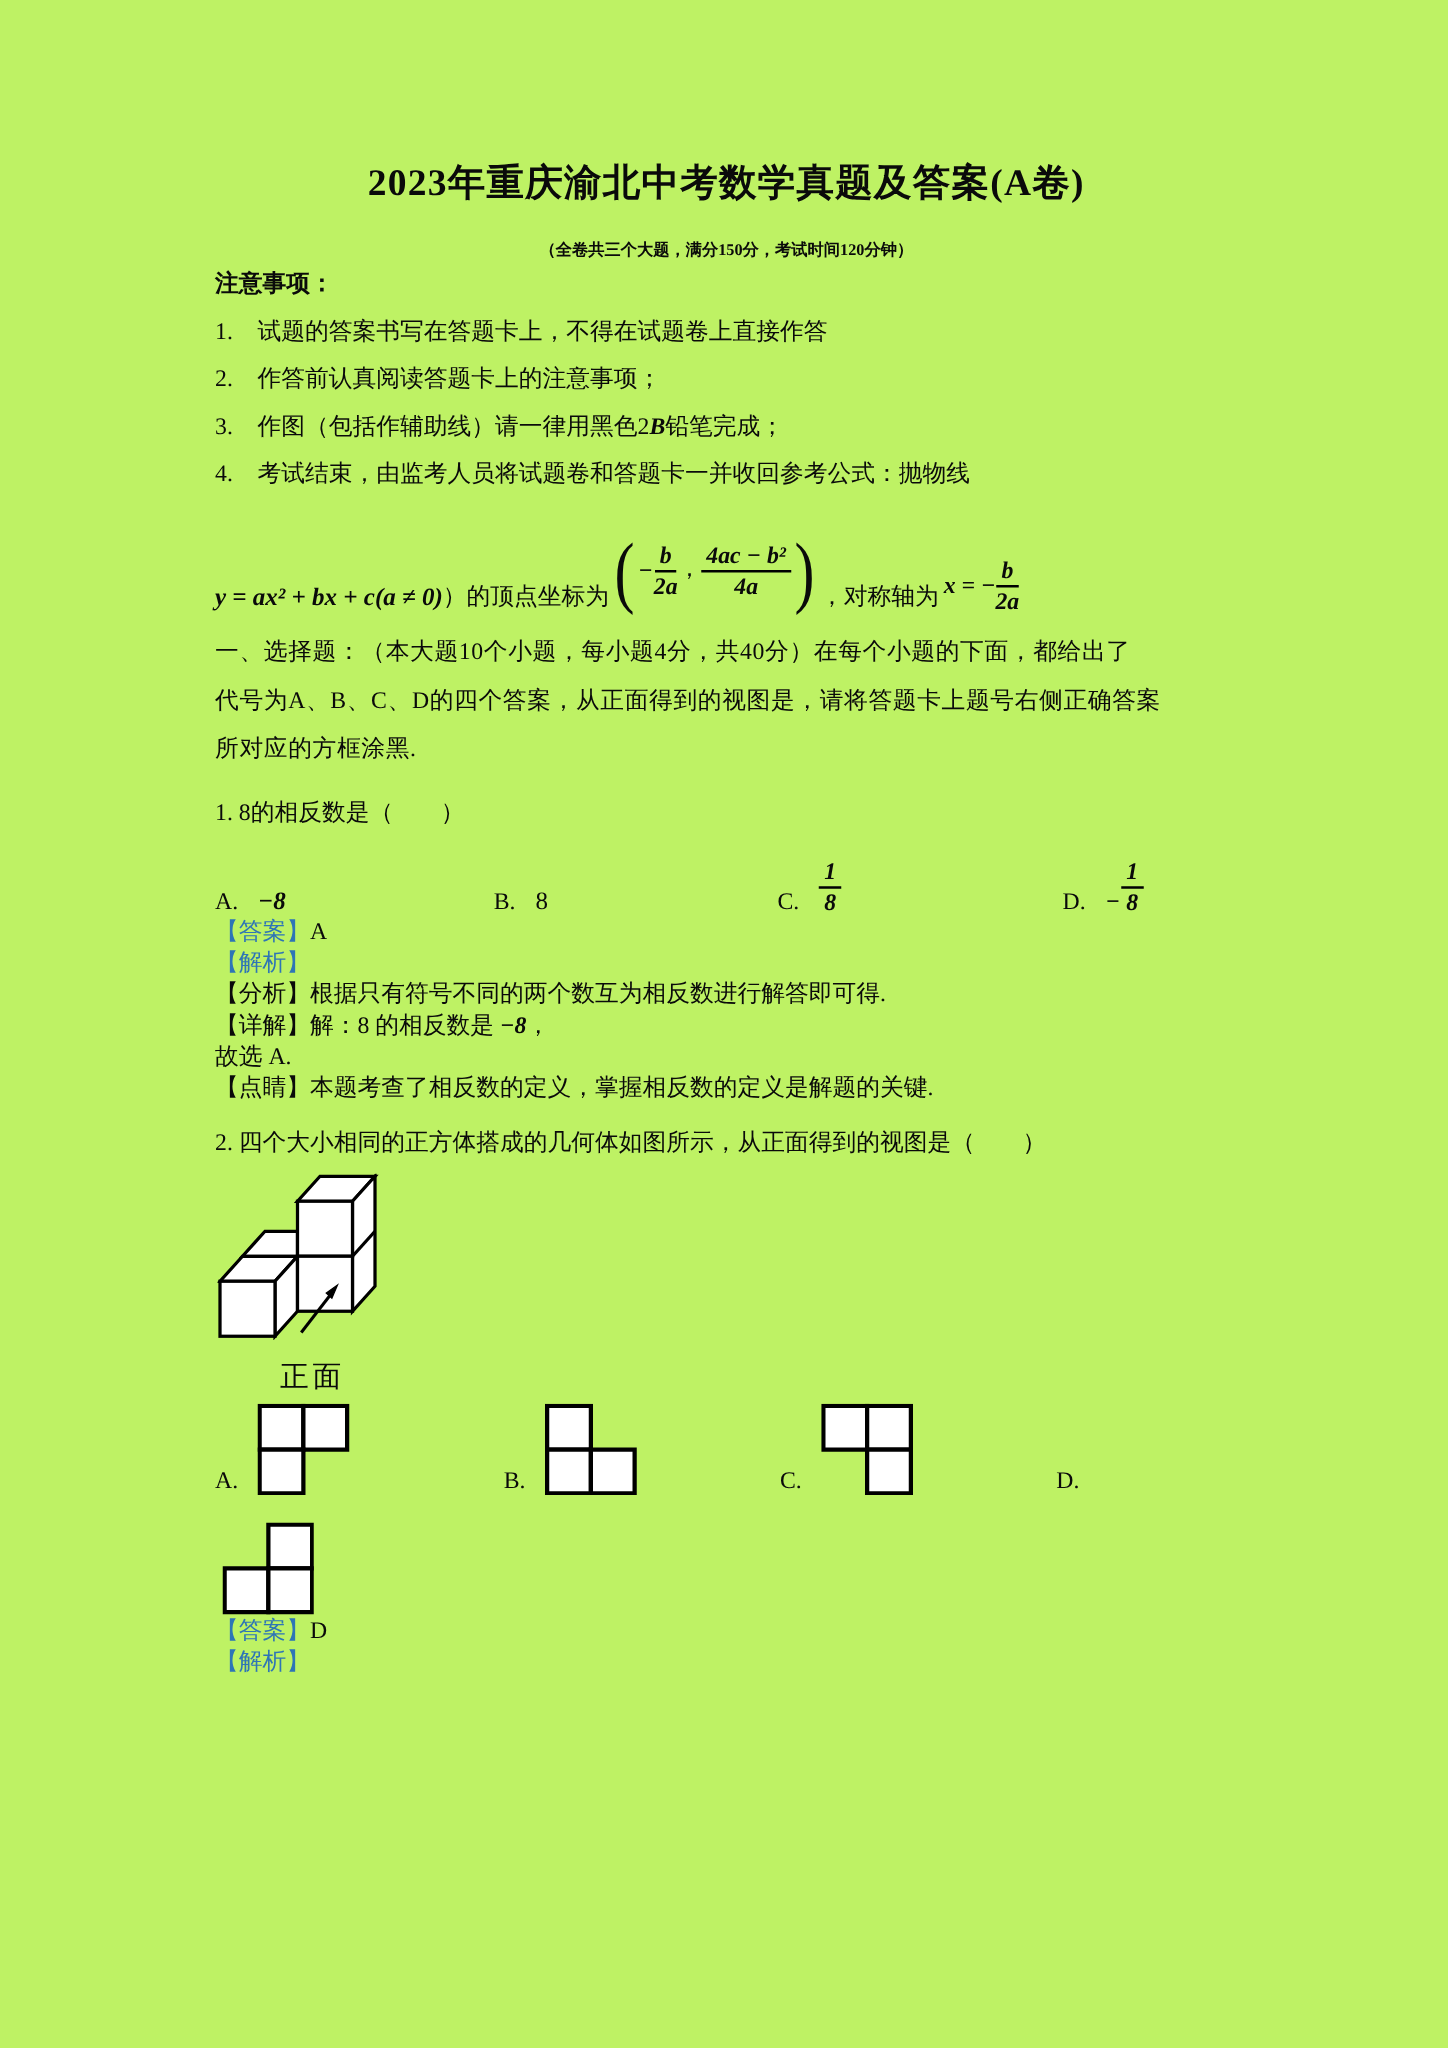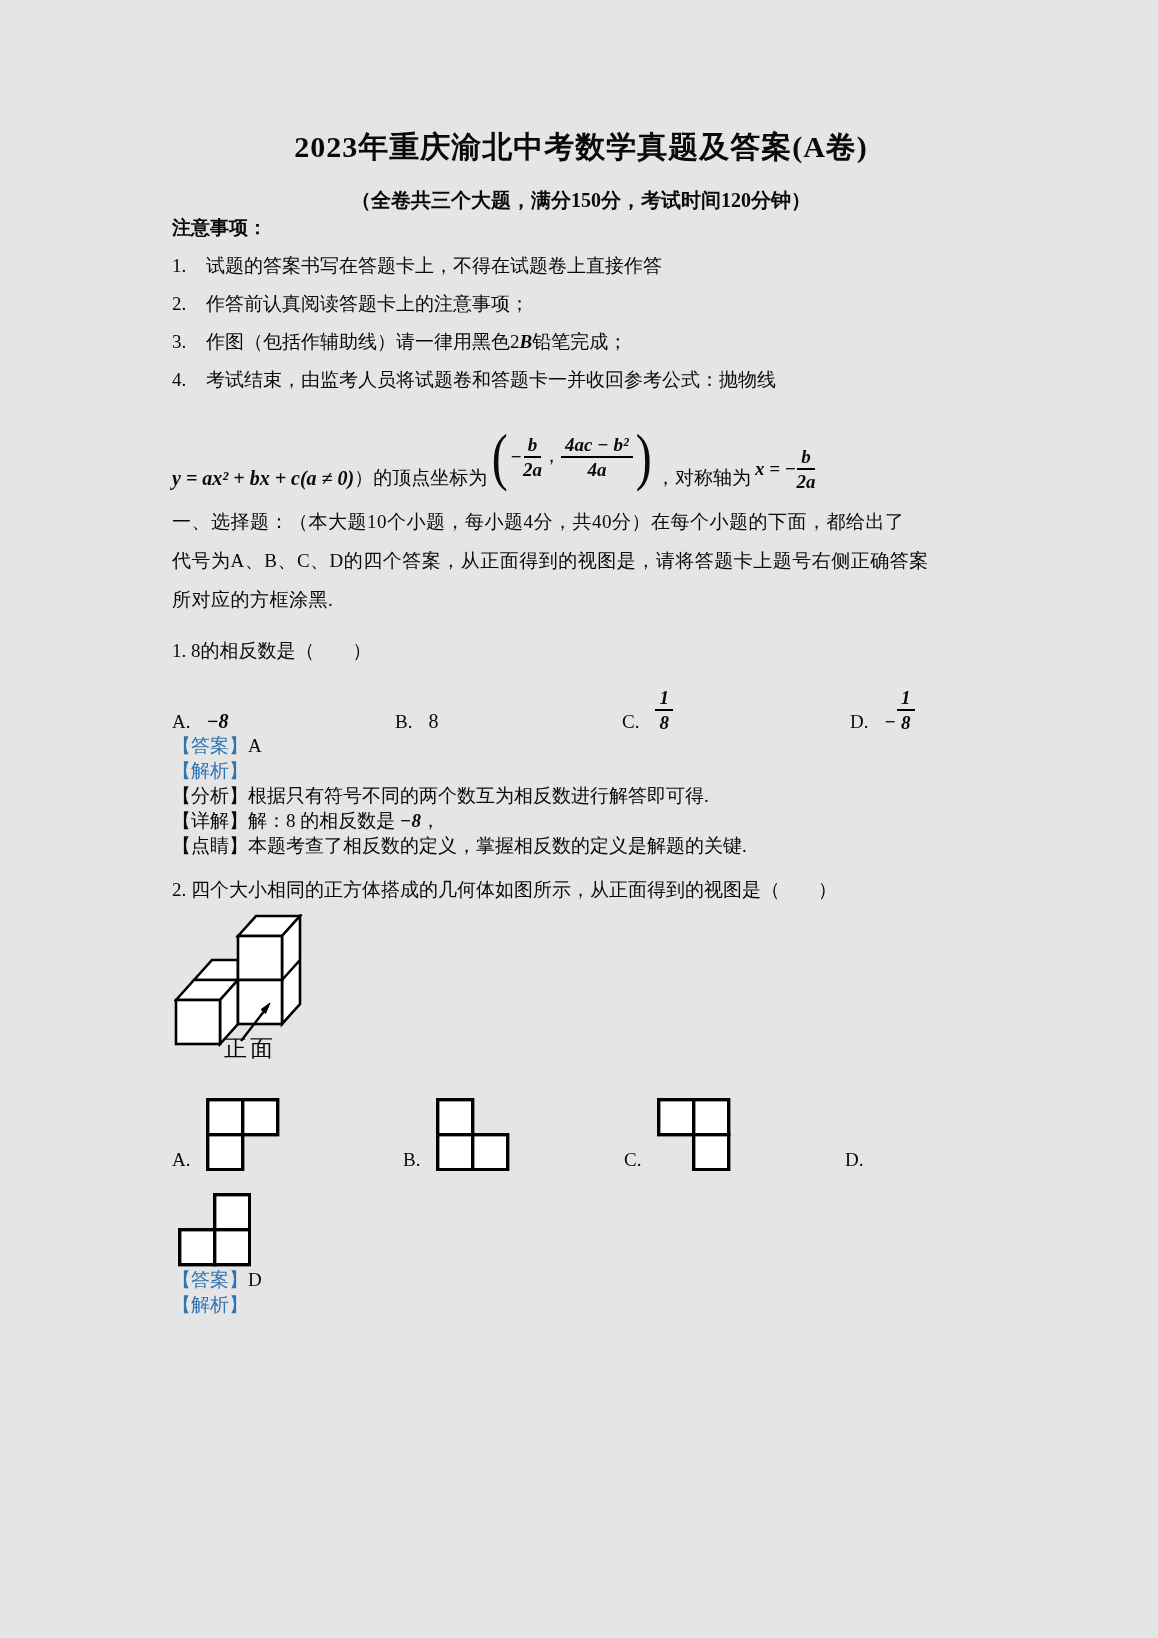--- a/index.html
+++ b/index.html
@@ -1,36 +1,36 @@
 <!DOCTYPE html>
 <html><head>
 <meta charset="utf-8">
 <style>
   html,body { margin:0; padding:0; background:#ffffff; }
   .page {
     position:relative;
     width:1158px; height:1638px;
-    background:#e5e5e5;
+    background:#bef264;
     box-sizing:border-box;
     padding:128px 168px 0 172px;
     font-family:"Liberation Serif", serif;
     color:#0a0a0a;
     overflow:hidden;
   }
   .title {
     text-align:center;
     font-size:30px;
     font-weight:bold;
     line-height:38px;
     letter-spacing:1px;
     margin:0;
   }
   .subtitle {
     text-align:center;
-    font-size:20px;
+    font-size:13px;
     font-weight:bold;
     margin-top:22px;
     line-height:24px;
   }
   .notice-head {
     font-size:19px;
     font-weight:bold;
     margin-top:4px;
     line-height:24px;
   }
@@ -90,21 +90,21 @@
     font-size:19px;
   }
   .opt { display:flex; align-items:flex-end; }
   .opt .olabel { margin-right:16px; line-height:23px; }
   .opt-a { width:223px; } .opt-b { width:227px; } .opt-c { width:228px; } .opt-d { flex:1; }
   .opt .val { font-size:20px; line-height:23px; }
   .ans-line { font-size:19px; line-height:25px; margin-top:0; }
   .marker { color:#2E75B6; }
   .cube-fig { position:relative; width:220px; height:166px; margin-top:12px; margin-left:2px; }
   .cube-label {
-    position:absolute; left:50px; top:122px;
+    position:absolute; left:50px; top:150px;
     font-size:23px; line-height:26px; letter-spacing:3px;
   }
   .view-row { display:flex; align-items:flex-end; margin-top:18px; }
   .view-opt { display:flex; align-items:flex-end; font-size:19px; }
   .view-opt .olabel { line-height:23px; margin-right:16px; }
   .view-a { width:231px; } .view-b { width:221px; } .view-c { width:221px; } .view-d { flex:1; }
   .grid-box { font-size:0; line-height:0; }
   .d-grid { margin-top:22px; margin-left:6px; }
 </style>
 </head>
@@ -201,20 +201,21 @@
   </div>
   <div class="ans-line">
     <span class="marker">【解析】</span>
   </div>
   <div class="ans-line">
     <span>【分析】</span><span>根据只有符号不同的两个数互为相反数进行解答即可得.</span>
   </div>
   <div class="ans-line">
     <span>【详解】</span><span>解：8 的相反数是 </span><span class="math">−8</span><span>，</span>
   </div>
+  <div class="ans-line">故选 A.</div>
   <div class="ans-line">
     <span>【点睛】</span><span>本题考查了相反数的定义，掌握相反数的定义是解题的关键.</span>
   </div>
 
   <div class="q-text">2. 四个大小相同的正方体搭成的几何体如图所示，从正面得到的视图是（　　）</div>
 
   <div class="cube-fig">
     <svg width="135" height="133" viewBox="0 0 135 133">
       <g fill="#ffffff" stroke="#000000" stroke-width="2.6" stroke-linejoin="miter">
 

